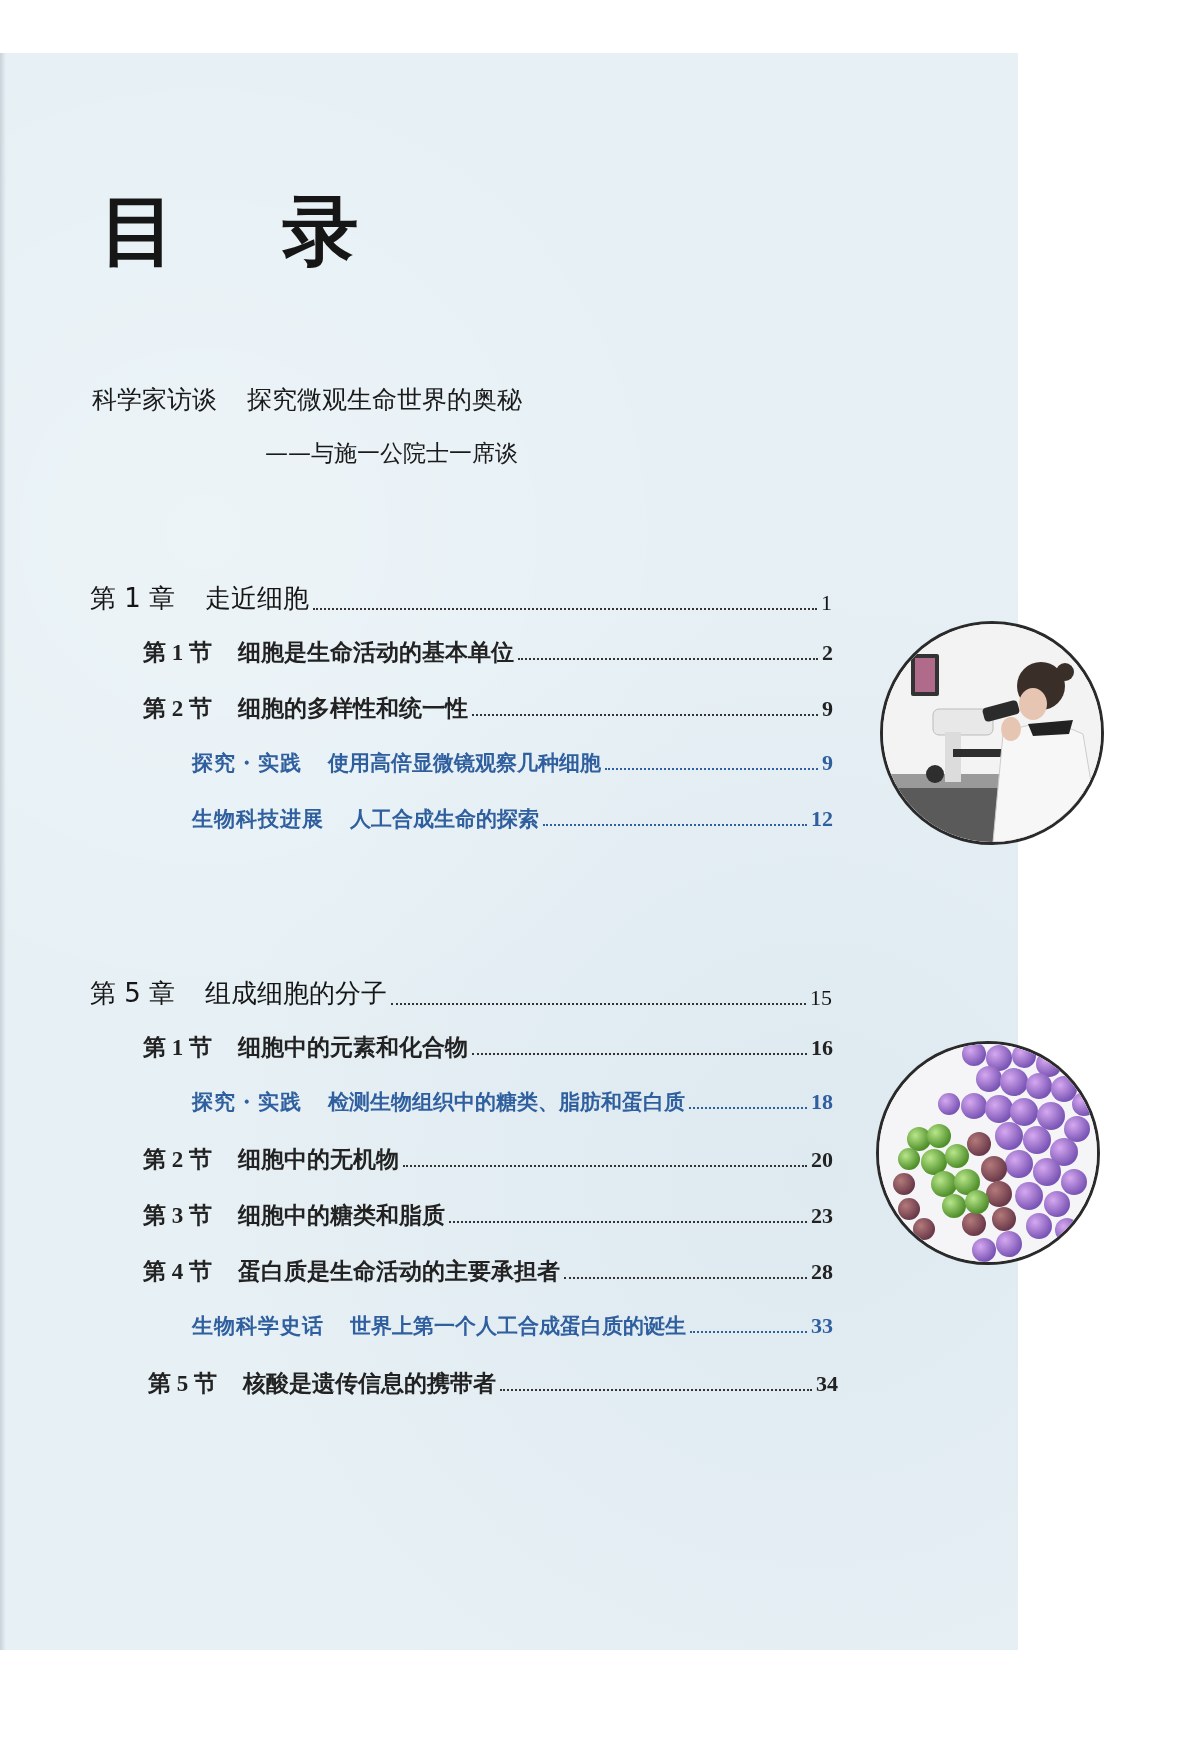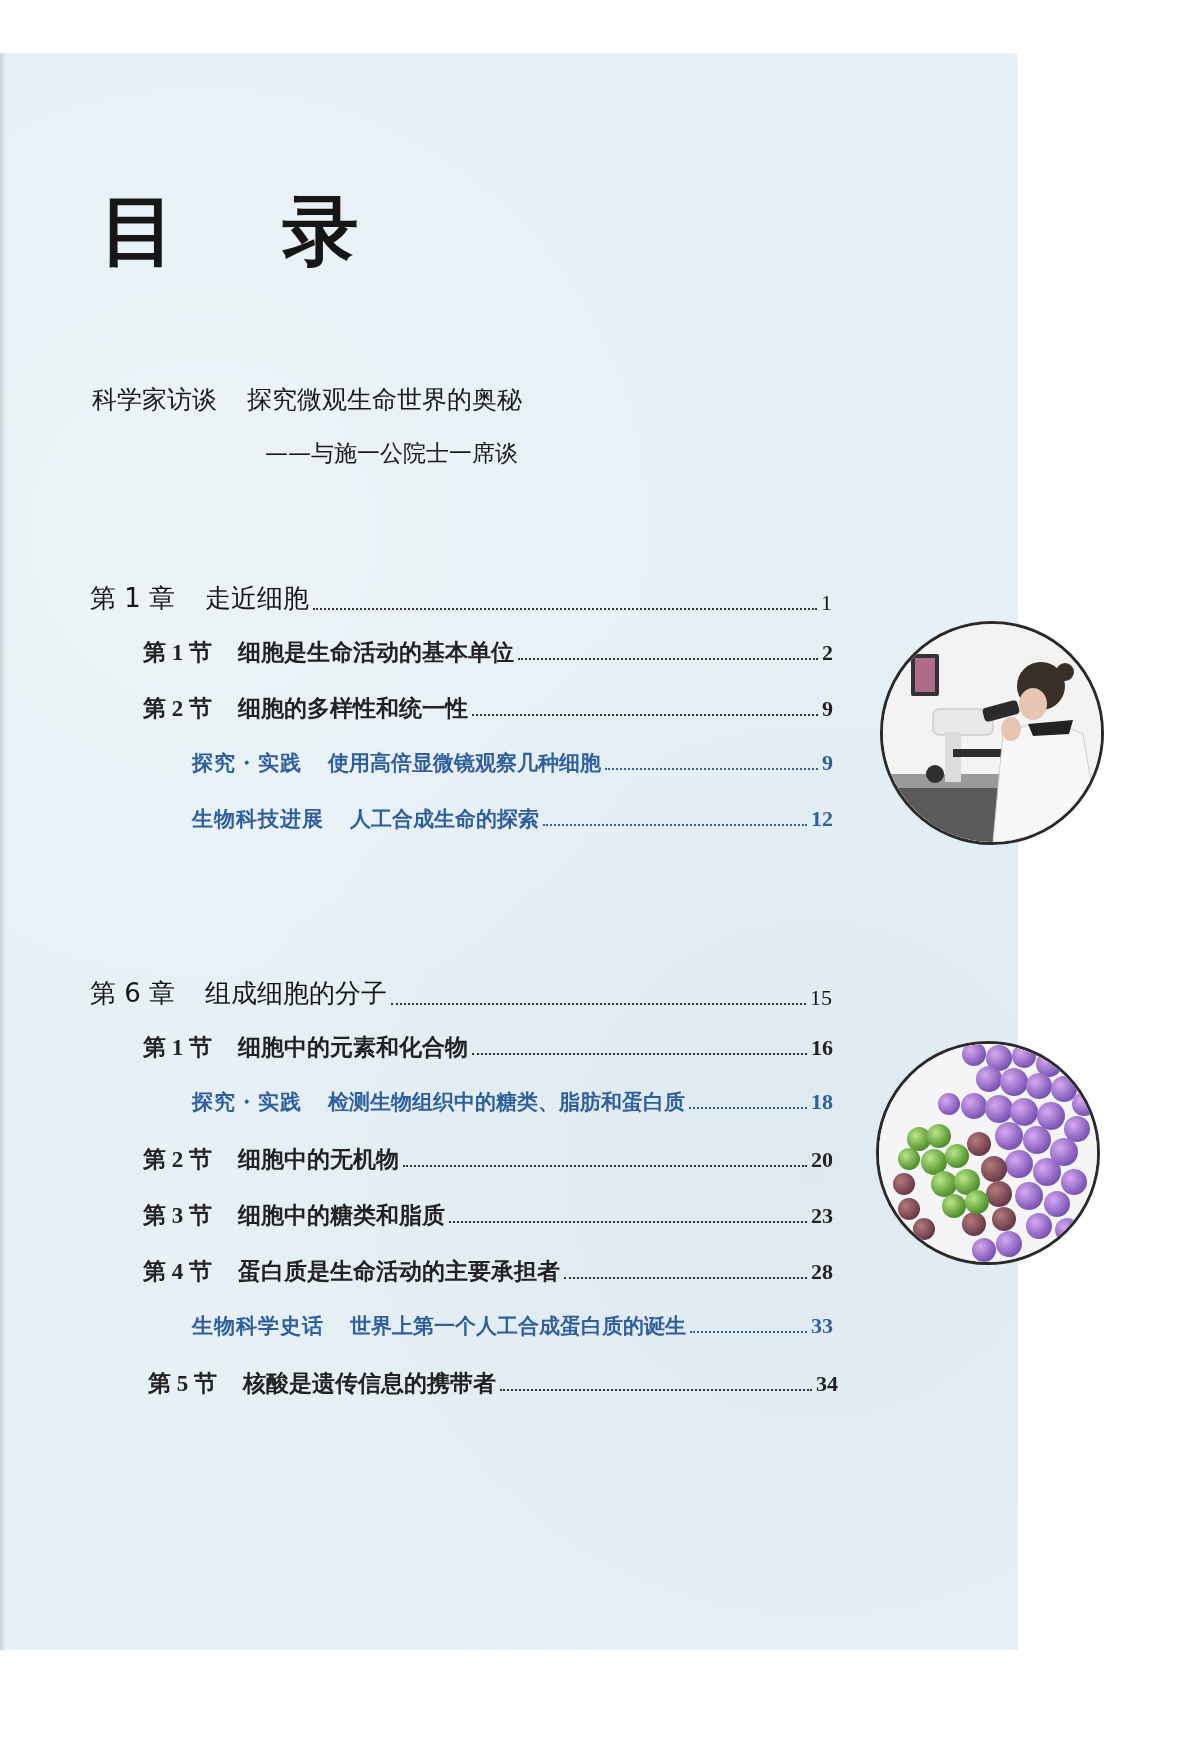--- a/index.html
+++ b/index.html
@@ -107,21 +107,21 @@
   </div>
 
   <div class="row feature" style="left:192px; top:752px; width:641px;">
     <span class="tag">生物科技进展</span>
     <span>人工合成生命的探索</span>
     <span class="lead"></span>
     <span class="pg">12</span>
   </div>
 
   <div class="row chapter" style="left:90px; top:923px; width:742px;">
-    <span class="num">第 6 章</span>
+    <span class="num">第 5 章</span>
     <span>组成细胞的分子</span>
     <span class="lead"></span>
     <span class="pg">15</span>
   </div>
 
   <div class="row section" style="left:143px; top:979px; width:690px;">
     <span class="num">第 1 节</span>
     <span>细胞中的元素和化合物</span>
     <span class="lead"></span>
     <span class="pg">16</span>

